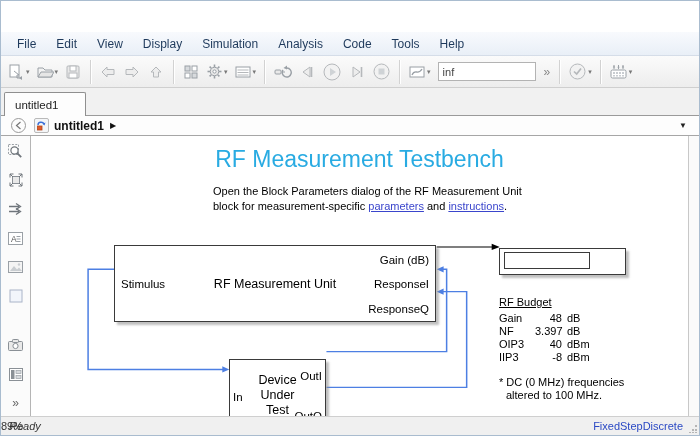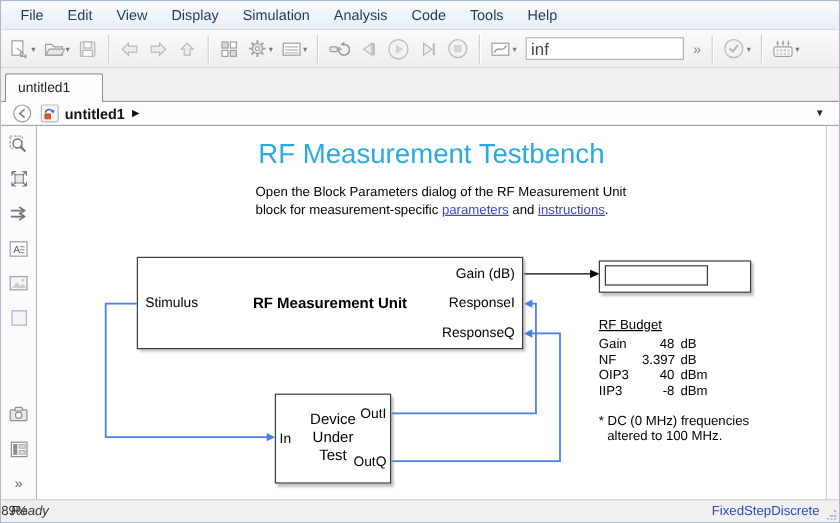--- a/index.html
+++ b/index.html
@@ -6,33 +6,34 @@
   html,body { width:700px; height:436px; font-family:"Liberation Sans", sans-serif; }
   #window {
     width:700px; height:436px; border:1px solid #a9bccf; background:#fff;
     display:flex; flex-direction:column; overflow:hidden; position:relative;
   }
   
   .menubar {
     height:24px; flex:0 0 24px; display:flex; align-items:center;
     background:linear-gradient(#f8fafd,#e9eff7); border-bottom:1px solid #d5dde8;
     padding-left:6px;
+    margin-top:31px;
   }
   .menu-item { font-size:12px; color:#1e395b; padding:3px 10px; cursor:default; }
   
   .toolbar {
     height:32px; flex:0 0 32px; display:flex; align-items:center;
     background:linear-gradient(#fbfbfb,#ededed); border-bottom:1px solid #cfcfcf;
     padding:0 4px;
   }
   .tb-btn { display:flex; align-items:center; justify-content:center; height:26px; min-width:24px;
     padding:0 2px; border:1px solid transparent; border-radius:3px; }
   .caret { font-size:7px; color:#777; margin-left:1px; }
   .tb-sep { width:1px; height:24px; background:#d2d2d2; margin:0 5px; box-shadow:1px 0 0 #fff; }
-  .tb-input { width:132px; height:19px; border:1px solid #b3b3b3; font-size:14px; color:#444;
+  .tb-input { width:98px; height:19px; border:1px solid #b3b3b3; font-size:11px; color:#444;
     padding:0 4px; background:#fff; margin:0 4px; }
   .tb-overflow { font-size:12px; color:#888; padding:0 4px; }
   
   .tabstrip { height:28px; flex:0 0 28px; background:#f1f1f1; position:relative; }
   .tabstrip .baseline { position:absolute; left:0; right:0; bottom:0; height:1px; background:#9a9a9a; }
   .tab {
     position:absolute; left:3px; bottom:0; height:24px; min-width:82px; padding:0 14px 0 10px;
     background:#fdfdfd; border:1px solid #8f8f8f; border-bottom:none; border-radius:2px 2px 0 0;
     display:flex; align-items:center; font-size:11.5px; color:#222; z-index:2;
   }
@@ -61,21 +62,21 @@
   
   .cv-title { position:absolute; left:0; right:0; top:10px; text-align:center;
     font-size:23px; color:#29abe2; }
   .cv-sub { position:absolute; left:182px; top:48px; font-size:11px; color:#000; line-height:15px; }
   .cv-link { color:#3a45cc; text-decoration:underline; cursor:pointer; }
   
   .blk { position:absolute; background:#fff; border:1.5px solid #3a3a3a;
     box-shadow:2.5px 2.5px 2px rgba(140,140,140,.55); }
   .blk .pl { position:absolute; font-size:11.5px; color:#000; white-space:nowrap; }
   #blk-rmu { left:83px; top:109px; width:322px; height:77px; }
-  #blk-rmu .name { position:absolute; left:0; right:0; top:31px; text-align:center; font-size:12.5px;font-weight:bold; }
+  #blk-rmu .name { position:absolute; left:0; right:0; top:31px; text-align:center; font-size:12.5px; }
   #blk-display { left:468px; top:112px; width:127px; height:27px; }
   #blk-display .readout { position:absolute; left:4px; top:3px; width:86px; height:17px;
     border:1px solid #3a3a3a; background:#fff; }
   #blk-dut { left:198px; top:223px; width:97px; height:75px; }
   #blk-dut .name { position:absolute; left:0; right:0; top:13px; text-align:center;
     font-size:12.5px; line-height:15px; }
   
   .budget { position:absolute; left:468px; top:160px; font-size:11px; color:#000; }
   .budget .bd-title { text-decoration:underline; margin-bottom:4px; }
   .budget .bd-row { display:grid; grid-template-columns:36px 32px auto; height:13px; line-height:13px; }

